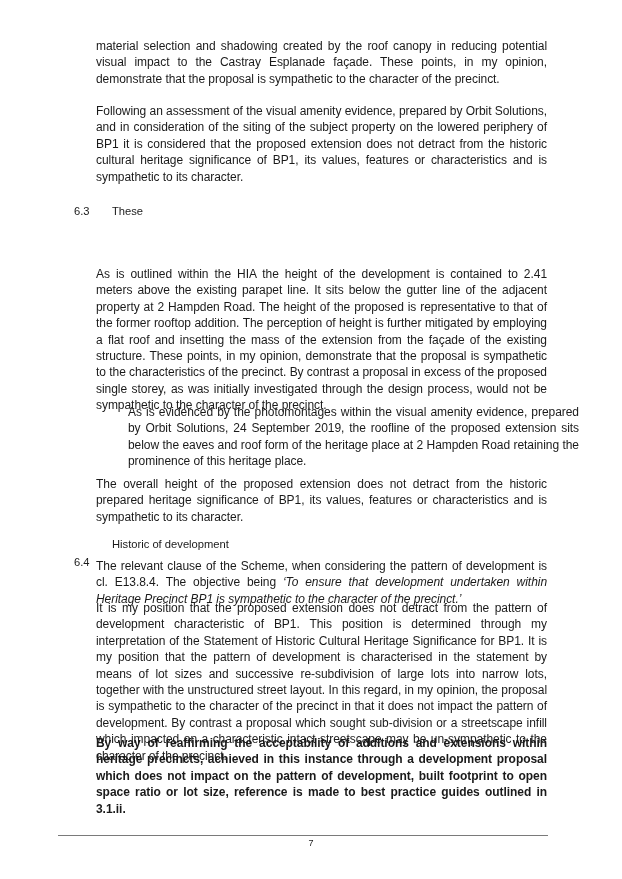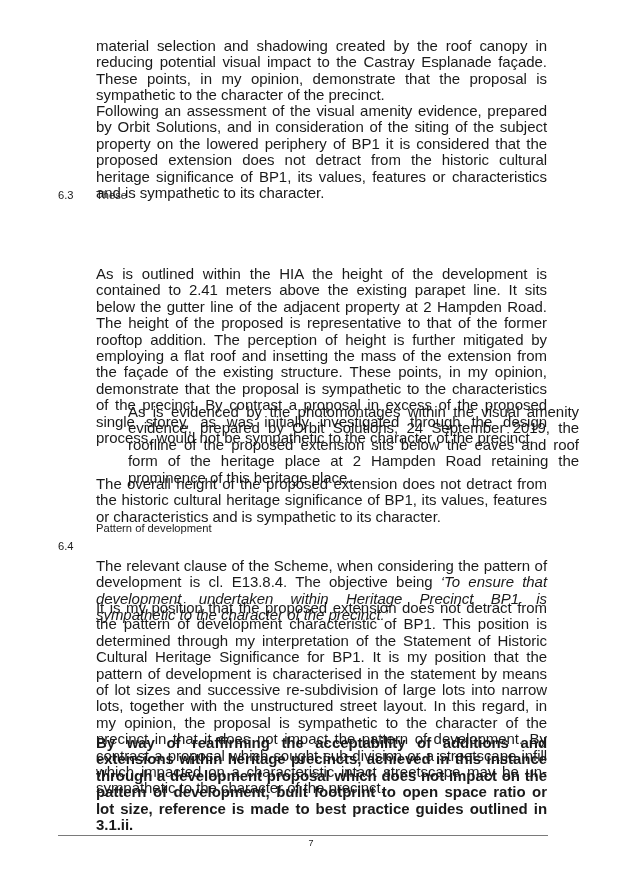--- a/index.html
+++ b/index.html
@@ -1,22 +1,22 @@
 <!DOCTYPE html>
 <html><head>
 <meta charset="utf-8">
 <style>
   html, body { margin: 0; padding: 0; background: #ffffff; }
   body { width: 622px; height: 879px; position: relative; overflow: hidden;
          font-family: "Liberation Sans", "DejaVu Sans", sans-serif; color: #1a1a1a; }
   .page { position: absolute; left: 0; top: 0; width: 622px; height: 879px; background: #fff; }
-  .para { position: absolute; left: 96px; width: 451px; font-size: 15px; line-height: 16.4px;
+  .para { position: absolute; left: 96px; width: 451px; font-size: 12px; line-height: 16.4px;
           text-align: justify; margin: 0; letter-spacing: -0.05px; }
   .para em { font-style: italic; }
-  .heading { position: absolute; font-size: 11.2px; line-height: 16.4px; margin: 0; }
+  .heading { position: absolute; font-size: 11.2px; line-height: 16.4px; margin: 16px; }
   .sec-num { left: 58px; }
   .sec-title { left: 96px; }
   .rule { position: absolute; left: 58px; top: 835px; width: 490px; height: 1px; background: #7a7a7a; }
   .page-num { position: absolute; left: 0; width: 622px; top: 838px; text-align: center; font-size: 9px; }
 </style>
 </head>
 <body>
 
 <div class="page">
 
@@ -25,24 +25,24 @@
   <p class="para" style="top:103px;">Following an assessment of the visual amenity evidence, prepared by Orbit Solutions, and in consideration of the siting of the subject property on the lowered periphery of BP1 it is considered that the proposed extension does not detract from the historic cultural heritage significance of BP1, its values, features or characteristics and is sympathetic to its character.</p>
 
   <span class="heading sec-num" style="top:187px;">6.3</span>
   <span class="heading sec-title" style="top:187px;">These</span>
 
 
   <p class="para" style="top:266px;">As is outlined within the HIA the height of the development is contained to 2.41 meters above the existing parapet line. It sits below the gutter line of the adjacent property at 2 Hampden Road. The height of the proposed is representative to that of the former rooftop addition. The perception of height is further mitigated by employing a flat roof and insetting the mass of the extension from the façade of the existing structure. These points, in my opinion, demonstrate that the proposal is sympathetic to the characteristics of the precinct. By contrast a proposal in excess of the proposed single storey, as was initially investigated through the design process, would not be sympathetic to the character of the precinct.</p>
 
   <p class="para" style="top:404px;margin-left:32px;">As is evidenced by the photomontages within the visual amenity evidence, prepared by Orbit Solutions, 24 September 2019, the roofline of the proposed extension sits below the eaves and roof form of the heritage place at 2 Hampden Road retaining the prominence of this heritage place.</p>
 
-  <p class="para" style="top:476px;">The overall height of the proposed extension does not detract from the historic cultural heritage significance of BP1, its values, features or characteristics and is sympathetic to its character.</p>
+  <p class="para" style="top:476px;">The overall height of the proposed extension does not detract from the historic prepared heritage significance of BP1, its values, features or characteristics and is sympathetic to its character.</p>
 
   <span class="heading sec-num" style="top:538px;">6.4</span>
-  <span class="heading sec-title" style="top:520px;">Pattern of development</span>
+  <span class="heading sec-title" style="top:520px;">Historic of development</span>
 
   <p class="para" style="top:558px;">
     <span>The relevant clause of the Scheme, when considering the pattern of development is cl. E13.8.4. The objective being </span><em>‘To ensure that development undertaken within Heritage Precinct BP1 is sympathetic to the character of the precinct.’</em>
   </p>
 
   <p class="para" style="top:600px;">It is my position that the proposed extension does not detract from the pattern of development characteristic of BP1. This position is determined through my interpretation of the Statement of Historic Cultural Heritage Significance for BP1. It is my position that the pattern of development is characterised in the statement by means of lot sizes and successive re-subdivision of large lots into narrow lots, together with the unstructured street layout. In this regard, in my opinion, the proposal is sympathetic to the character of the precinct in that it does not impact the pattern of development. By contrast a proposal which sought sub-division or a streetscape infill which impacted on a characteristic intact streetscape may be un-sympathetic to the character of the precinct.</p>
 
   <p class="para" style="top:735px;font-weight:bold;">By way of reaffirming the acceptability of additions and extensions within heritage precincts, achieved in this instance through a development proposal which does not impact on the pattern of development, built footprint to open space ratio or lot size, reference is made to best practice guides outlined in 3.1.ii.</p>
 
   <div class="rule"></div>

